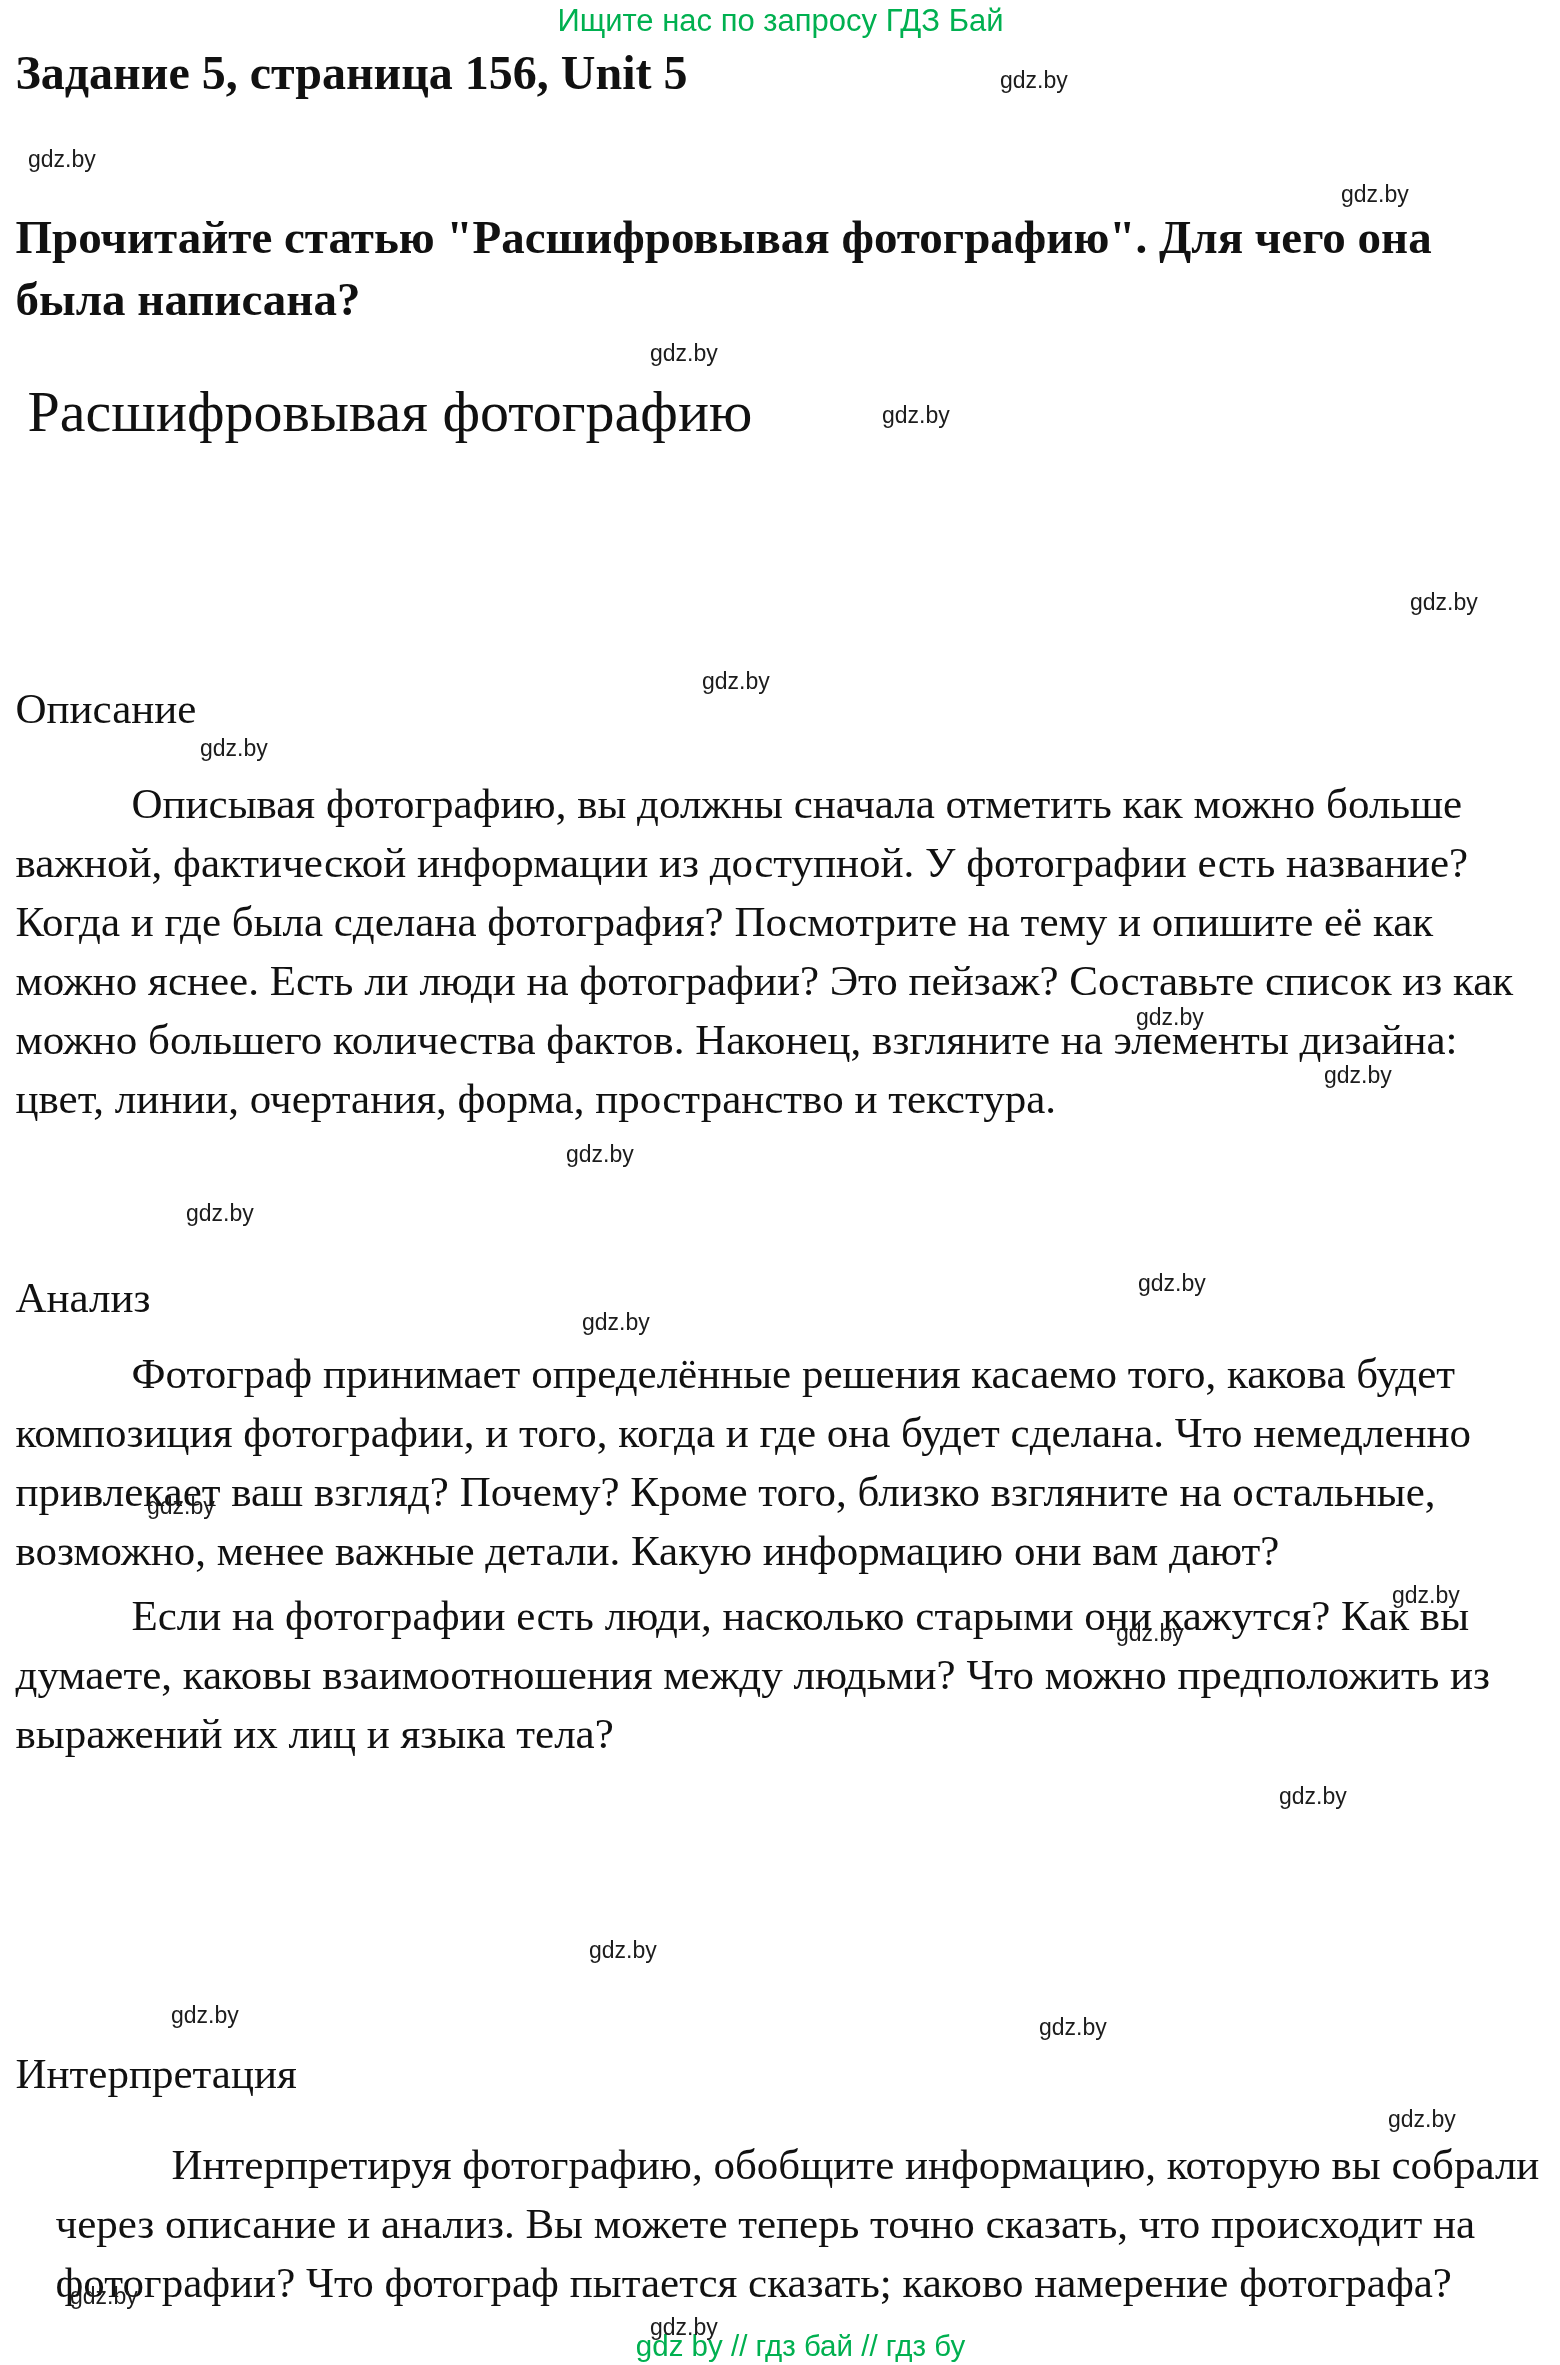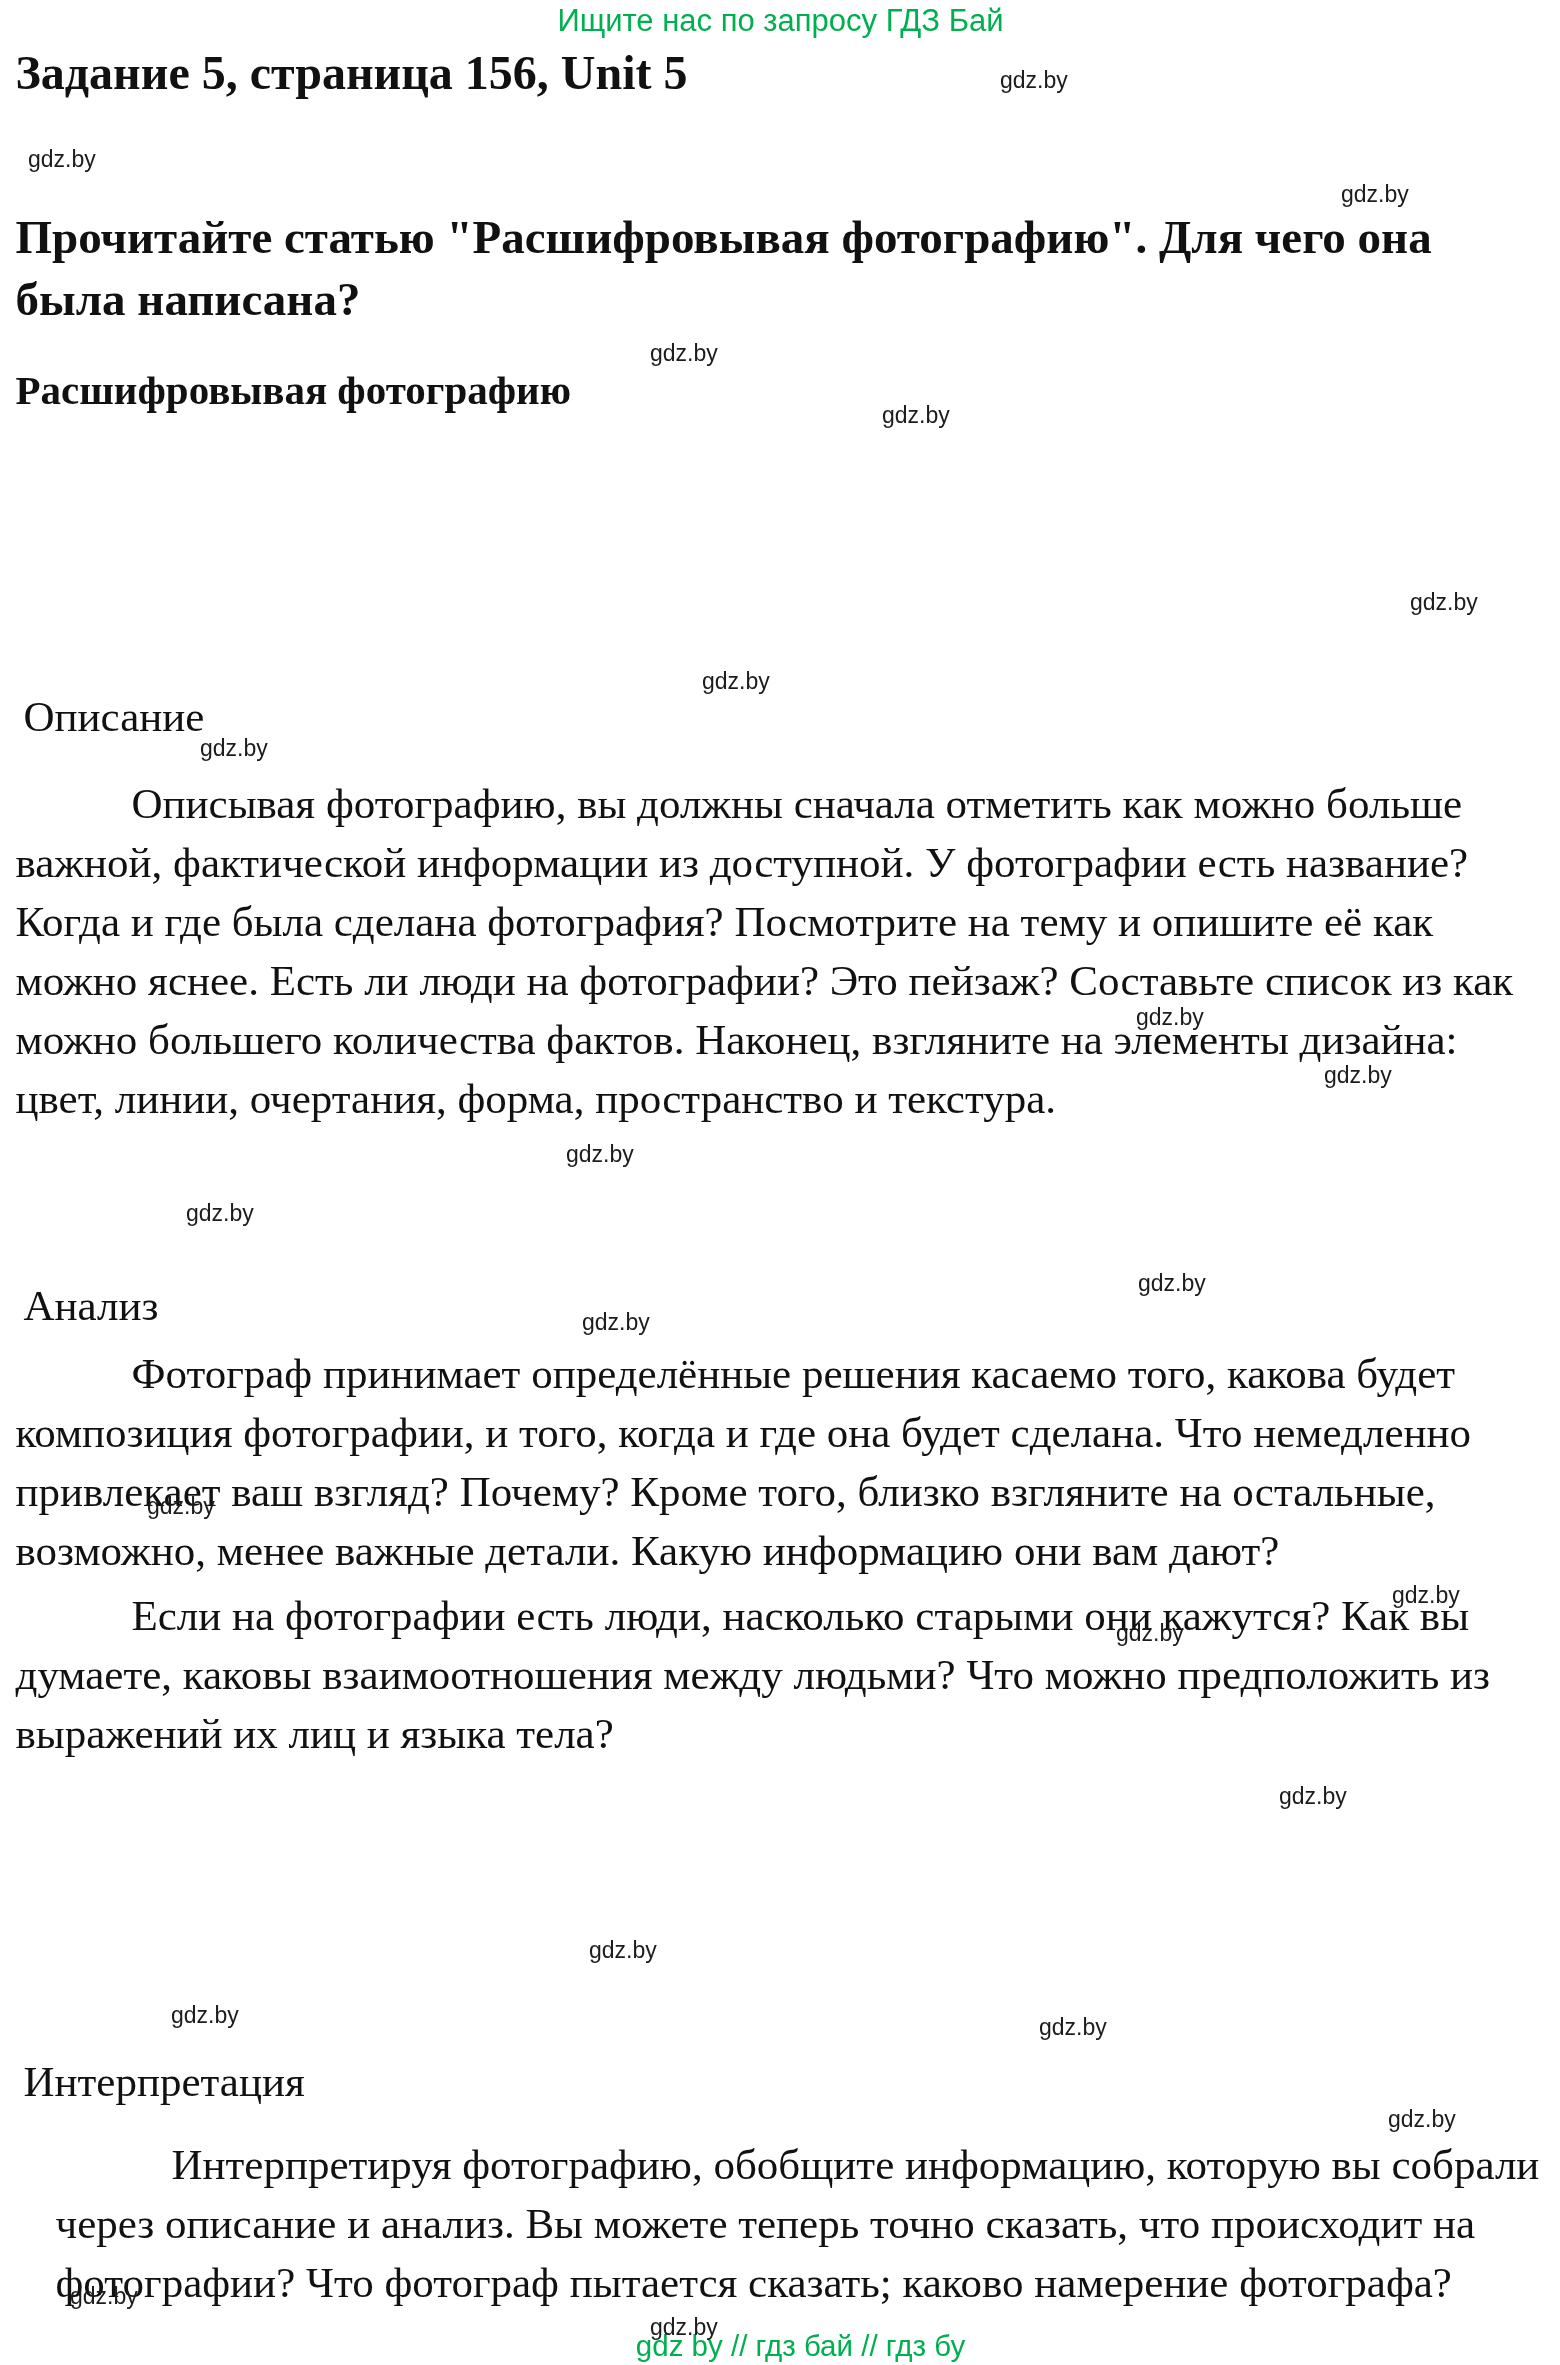--- a/index.html
+++ b/index.html
@@ -20,25 +20,25 @@
   .promo-bottom{top:2329px;font-size:29.5px;padding-left:20px;}
   .title{
     position:absolute;top:45px;left:15.5px;margin:0;
     font-size:48px;font-weight:bold;letter-spacing:0;
   }
   .task{
     position:absolute;top:206px;left:15.5px;width:1531px;margin:0;
     font-size:47px;font-weight:bold;line-height:62px;
   }
   .article-title{
-    position:absolute;top:366px;left:15.5px;margin:0;
-    font-size:41px;font-weight:bold;
+    position:absolute;top:366px;left:15.5px;margin:12px;
+    font-size:58px;font-weight:normal;
   }
   .heading{
-    position:absolute;left:15.5px;margin:8px;
+    position:absolute;left:15.5px;margin:0;
     font-size:43px;font-weight:normal;
   }
   #h-desc{top:684px;}
   #h-analysis{top:1273px;}
   #h-interp{top:2049px;}
   .para-block{position:absolute;left:15.5px;width:1530px;}
   #p-intro{top:457px;}
   #p-desc{top:774px;}
   #p-analysis{top:1344px;}
   #p-interp{top:2135px;margin-left:40px;}

